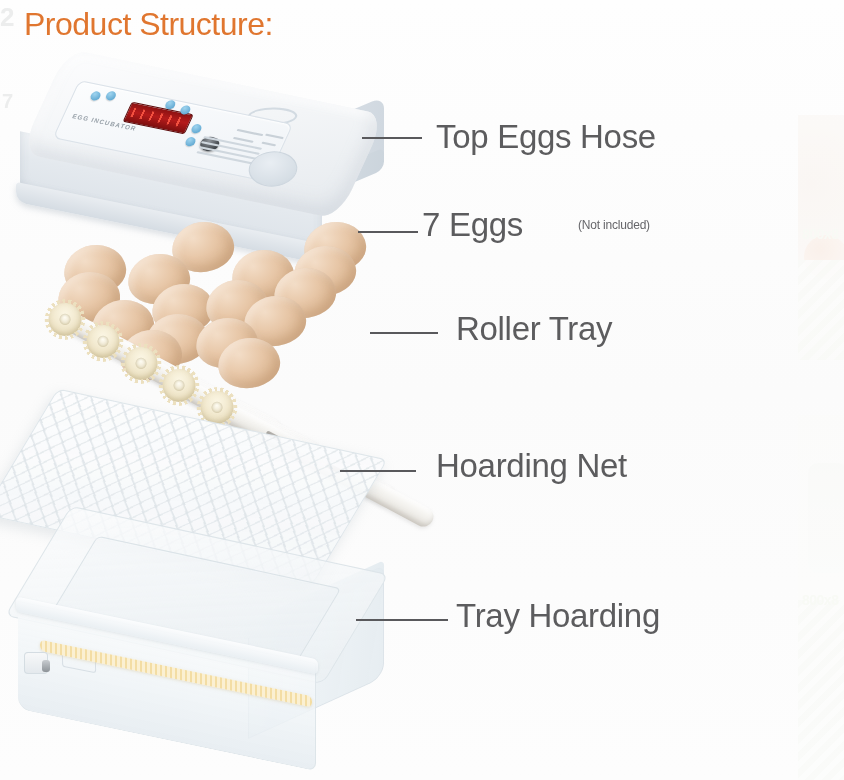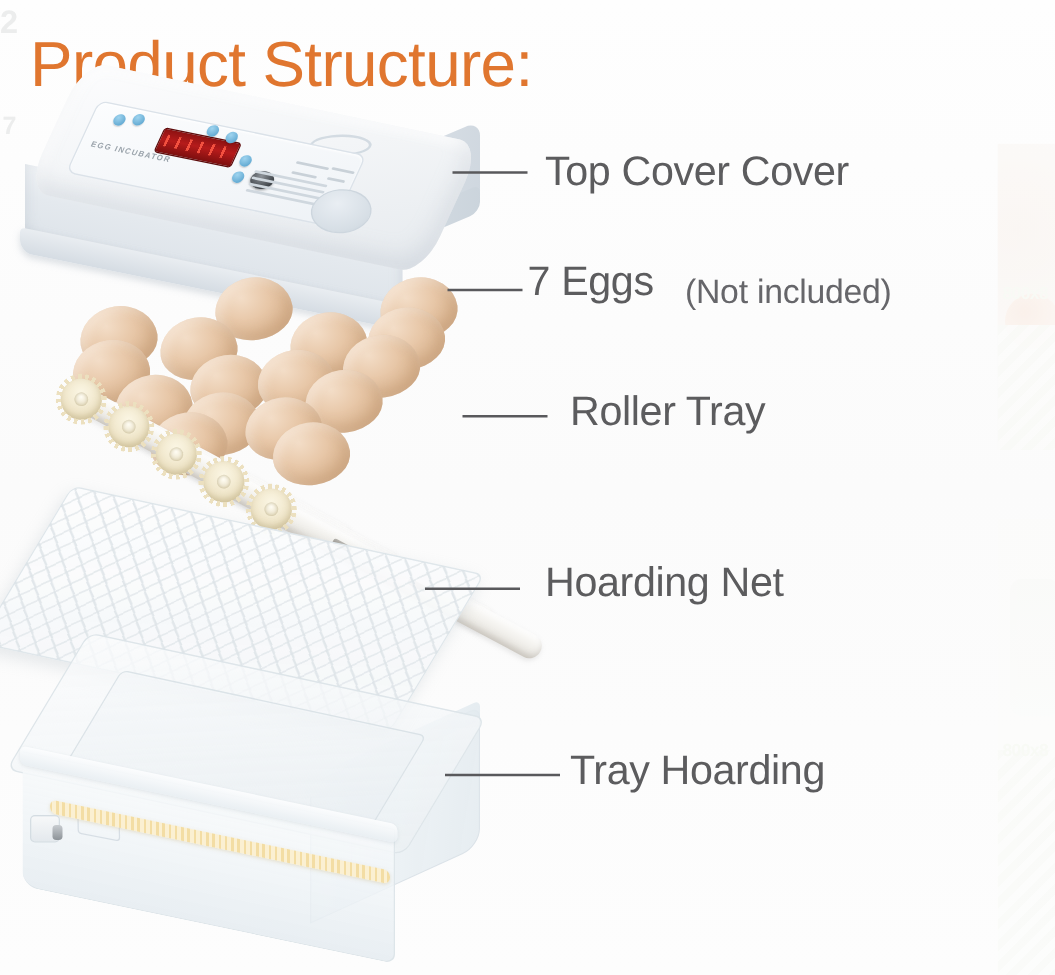--- a/index.html
+++ b/index.html
@@ -28,22 +28,22 @@
     color: #eceded;
     font-size: 26px;
     font-weight: bold;
     font-family: "Liberation Sans", sans-serif;
     user-select: none;
   }
 
   
   #title {
     position: absolute;
-    left: 24px; top: 22px;
-    font-size: 51px;
+    left: 24px; top: 6px;
+    font-size: 32px;
     letter-spacing: -0.5px;
     color: #E0762F;
     font-family: "Liberation Sans", sans-serif;
     font-weight: 400;
     white-space: nowrap;
   }
 
   
   .side-thumb {
     position: absolute;
@@ -86,21 +86,21 @@
   }
   .label-text {
     position: absolute;
     color: #5c5c5e;
     font-family: "Liberation Sans", sans-serif;
     font-weight: 400;
     white-space: nowrap;
     letter-spacing: -0.3px;
   }
   .label-main { font-size: 33px; }
-  .label-sub  { font-size: 27px; color: #66666a; letter-spacing: -0.2px; }
+  .label-sub  { font-size: 12px; color: #66666a; letter-spacing: -0.2px; margin-left: 30px; }
 
   
   #parts { position:absolute; inset:0; }
 
   
   #top-cover {
     position: absolute;
     left: 14px; top: 80px;
     width: 372px; height: 175px;
   }
@@ -496,21 +496,21 @@
       <div class="tub-lip"></div>
       <div class="tub-emb"></div>
       <div class="rack"></div>
       <div class="rack-end"></div>
       <div class="rack-pin"></div>
     </div>
   </div>
 
   <div class="callout">
     <div class="leader" style="left:362px; top:137px; width:60px;"></div>
-    <div class="label-text label-main" style="left:436px; top:118px;">Top Cover Cover</div>
+    <div class="label-text label-main" style="left:436px; top:118px;">Top Eggs Hose</div>
   </div>
 
   <div class="callout">
     <div class="leader" style="left:358px; top:231px; width:60px;"></div>
     <div class="label-text label-main" style="left:422px; top:206px;">7 Eggs</div>
     <div class="label-text label-sub" style="left:548px; top:218px;">(Not included)</div>
   </div>
 
   <div class="callout">
     <div class="leader" style="left:370px; top:332px; width:68px;"></div>

